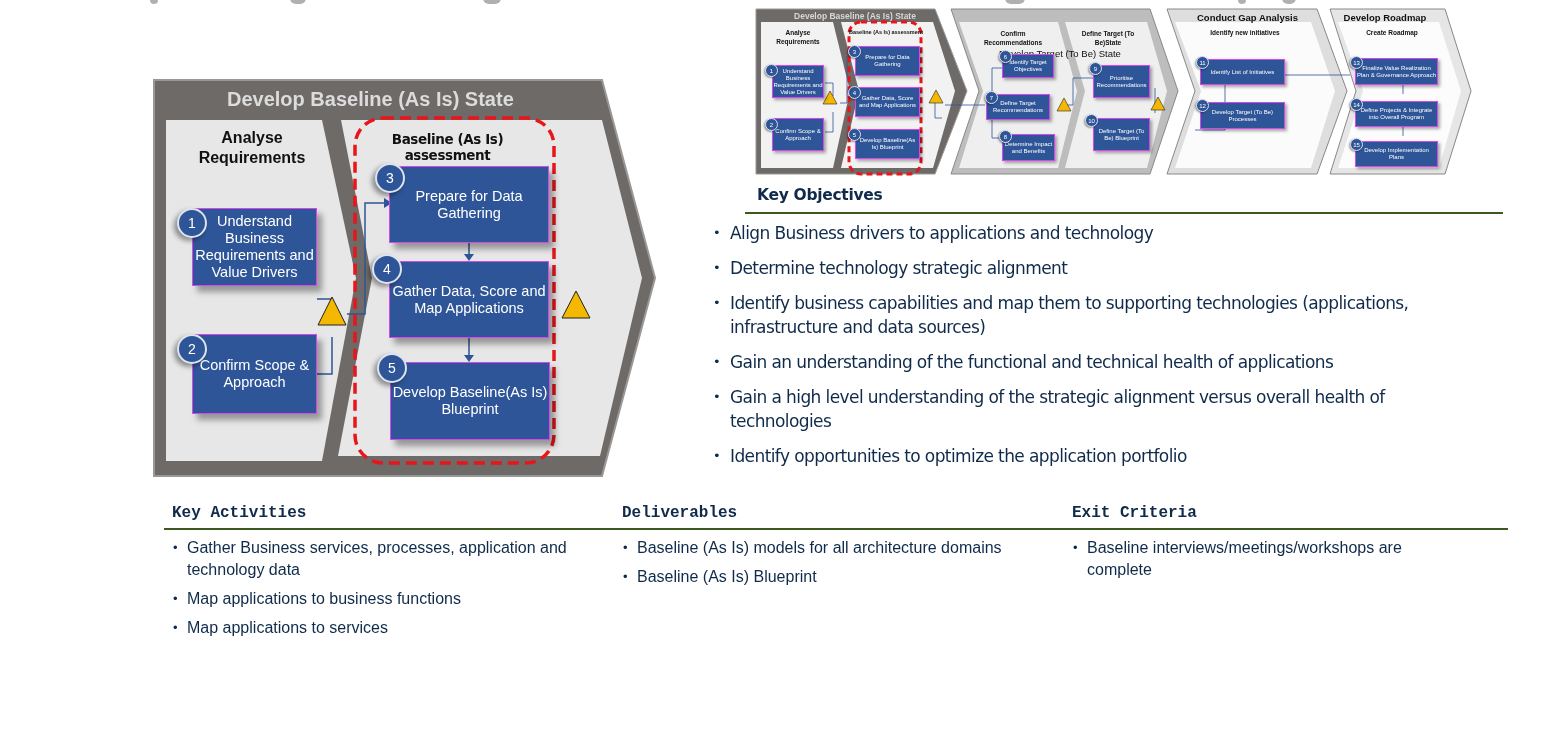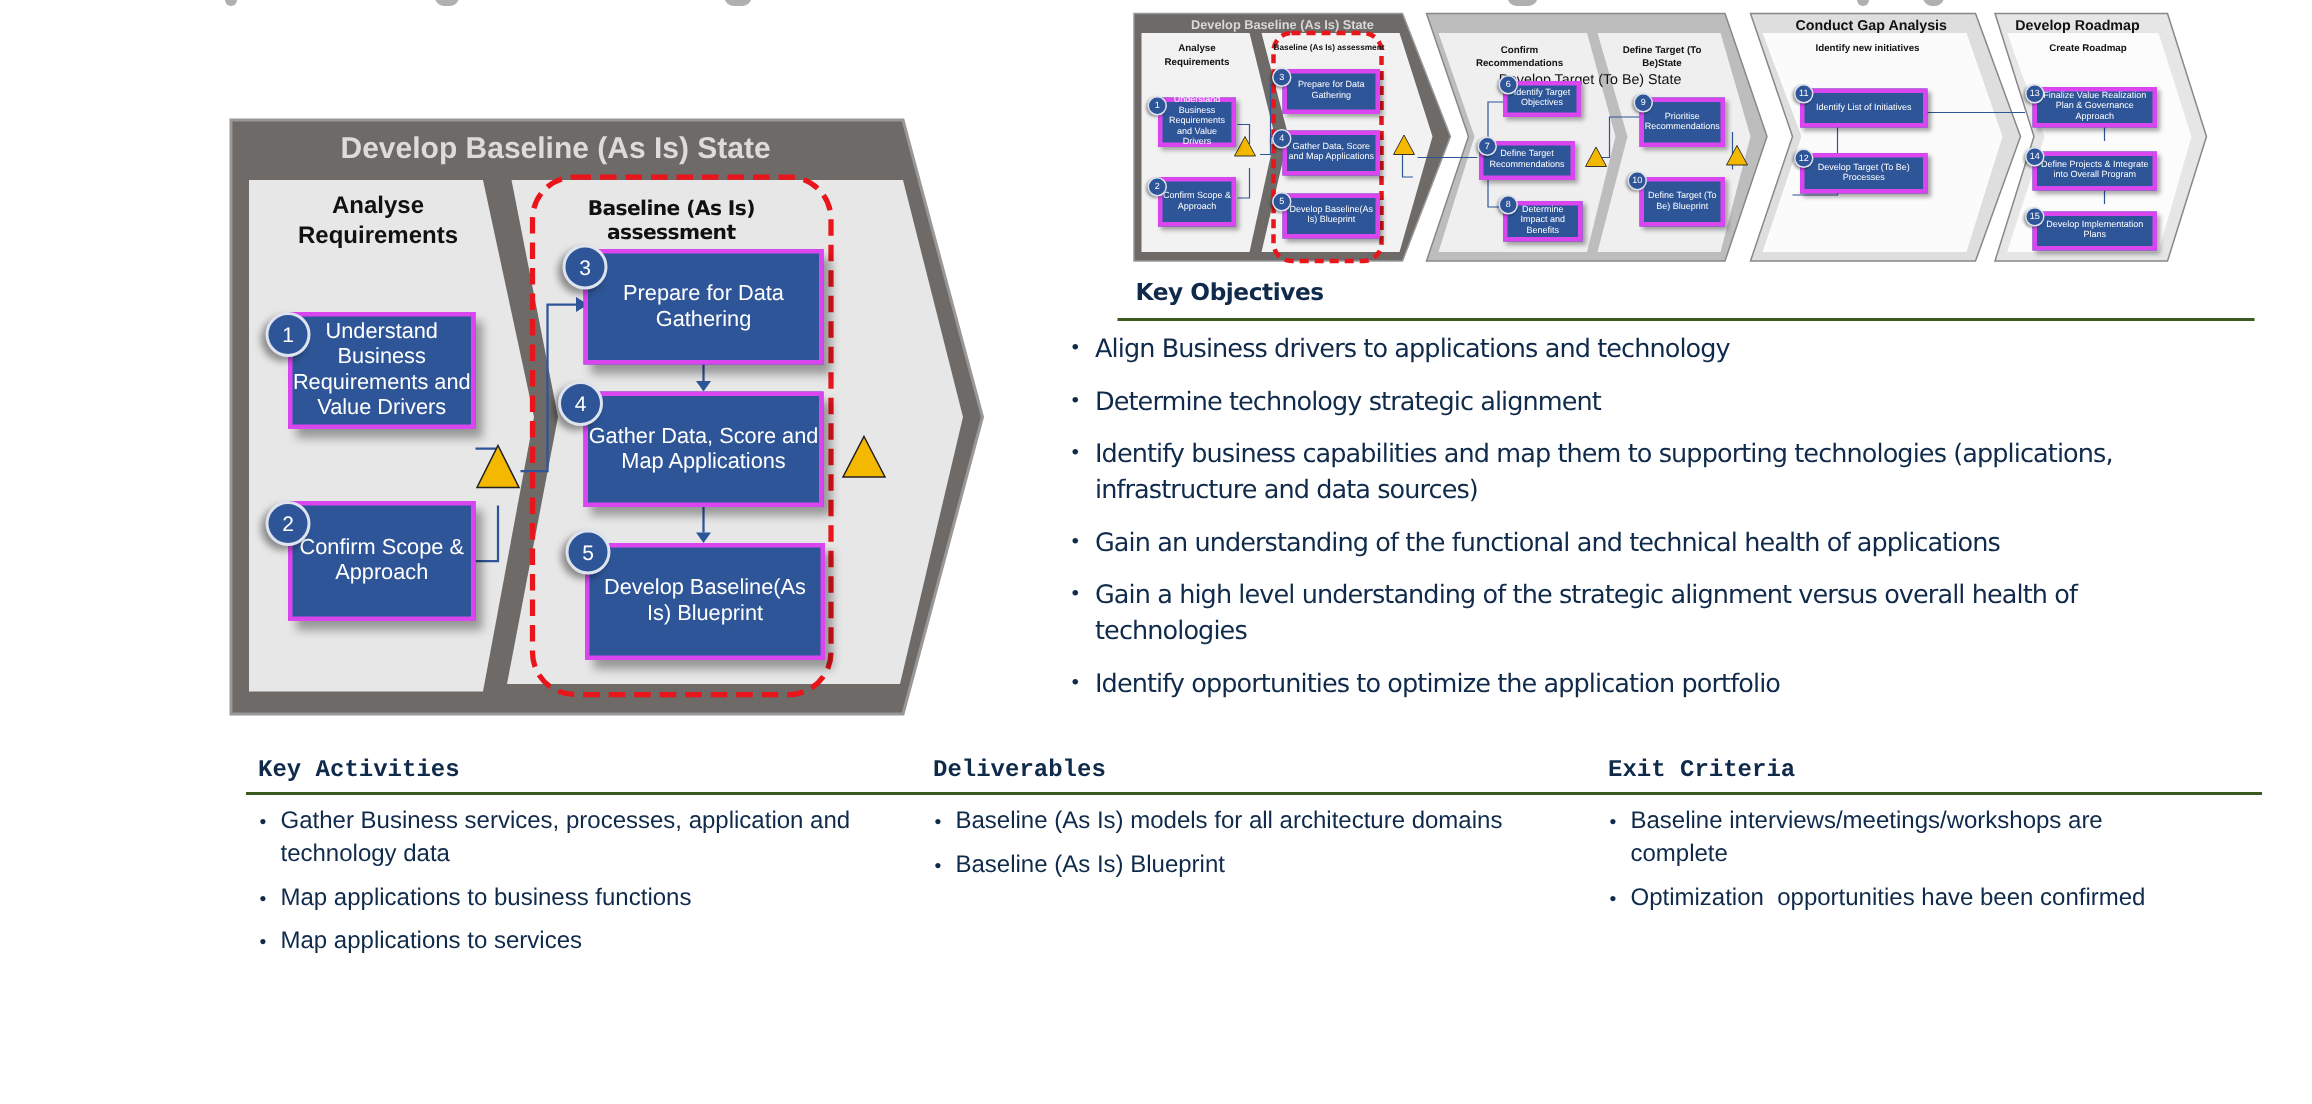--- a/index.html
+++ b/index.html
@@ -2,21 +2,21 @@
 <html><head>
 <meta charset="utf-8">
 <style>
   html,body{margin:0;padding:0;background:#fff;}
   body{width:1541px;height:736px;position:relative;overflow:hidden;font-family:"Liberation Sans",sans-serif;}
   .abs{position:absolute;}
   
   .title-frag{position:absolute;top:-6px;height:10px;background:#b0b0b0;border-radius:0 0 6px 6px;}
   
   #big{position:absolute;left:152px;top:78px;width:506px;height:400px;}
-  .box{position:absolute;background:#2e5597;color:#fff;font-size:14.5px;text-align:center;display:flex;align-items:center;justify-content:center;line-height:17px;box-shadow:5px 6px 6px rgba(0,0,0,0.35);border:3px solid #d946ef;box-sizing:border-box;}
+  .box{position:absolute;background:#2e5597;color:#fff;font-size:14.5px;text-align:center;display:flex;align-items:center;justify-content:center;line-height:17px;box-shadow:5px 6px 6px rgba(0,0,0,0.35);border:1px solid #d946ef;box-sizing:border-box;}
   .num{position:absolute;width:30px;height:30px;border-radius:50%;background:#2e5597;color:#fff;border:2px solid #dde3ef;font-size:14px;display:flex;align-items:center;justify-content:center;box-shadow:-3px 3px 5px rgba(0,0,0,0.4);box-sizing:border-box;}
   .small .box{font-size:6px;line-height:7px;box-shadow:2px 2px 3px rgba(0,0,0,0.35);}
   .small .num{width:13px;height:13px;font-size:6px;border-width:1px;box-shadow:-1px 1px 2px rgba(0,0,0,0.4);}
   .section-head{position:absolute;font-weight:bold;color:#0f2a4a;font-size:16px;font-family:Liberation Mono, monospace;}
   .rule{position:absolute;height:2px;background:#3c5a1f;}
   ul.blist{position:absolute;margin:0;padding:0;list-style:none;color:#0f2a4a;font-size:16px;line-height:22px;}
   ul.blist li{position:relative;padding-left:16px;margin-bottom:7px;}
   ul.blist li:before{content:"•";position:absolute;left:2px;top:0;font-size:13px;}
   ul.obj{position:absolute;margin:0;padding:0;list-style:none;color:#0f2a4a;font-size:17px;line-height:24px;font-family:"DejaVu Sans",sans-serif;letter-spacing:-0.6px;}
   ul.obj li{position:relative;padding-left:19px;margin-bottom:11px;}
@@ -220,14 +220,13 @@
   <li>Gather Business services, processes, application and technology data</li>
   <li>Map applications to business functions</li>
   <li>Map applications to services</li>
 </ul>
 <ul class="blist" style="left:621px;top:537px;width:400px;">
   <li>Baseline (As Is) models for all architecture domains</li>
   <li>Baseline (As Is) Blueprint</li>
 </ul>
 <ul class="blist" style="left:1071px;top:537px;width:400px;">
   <li>Baseline interviews/meetings/workshops are complete</li>
-  <li style="white-space:pre;">Optimization  opportunities have been confirmed</li>
 </ul>
 
 </body></html>

